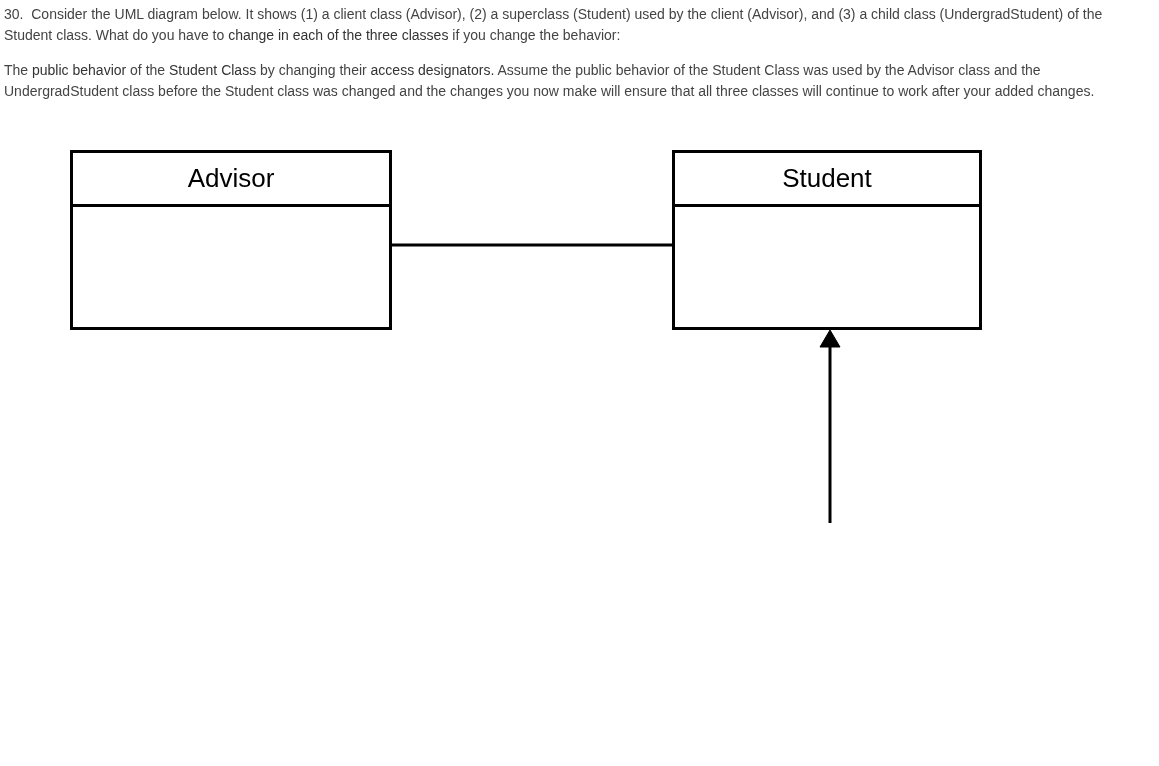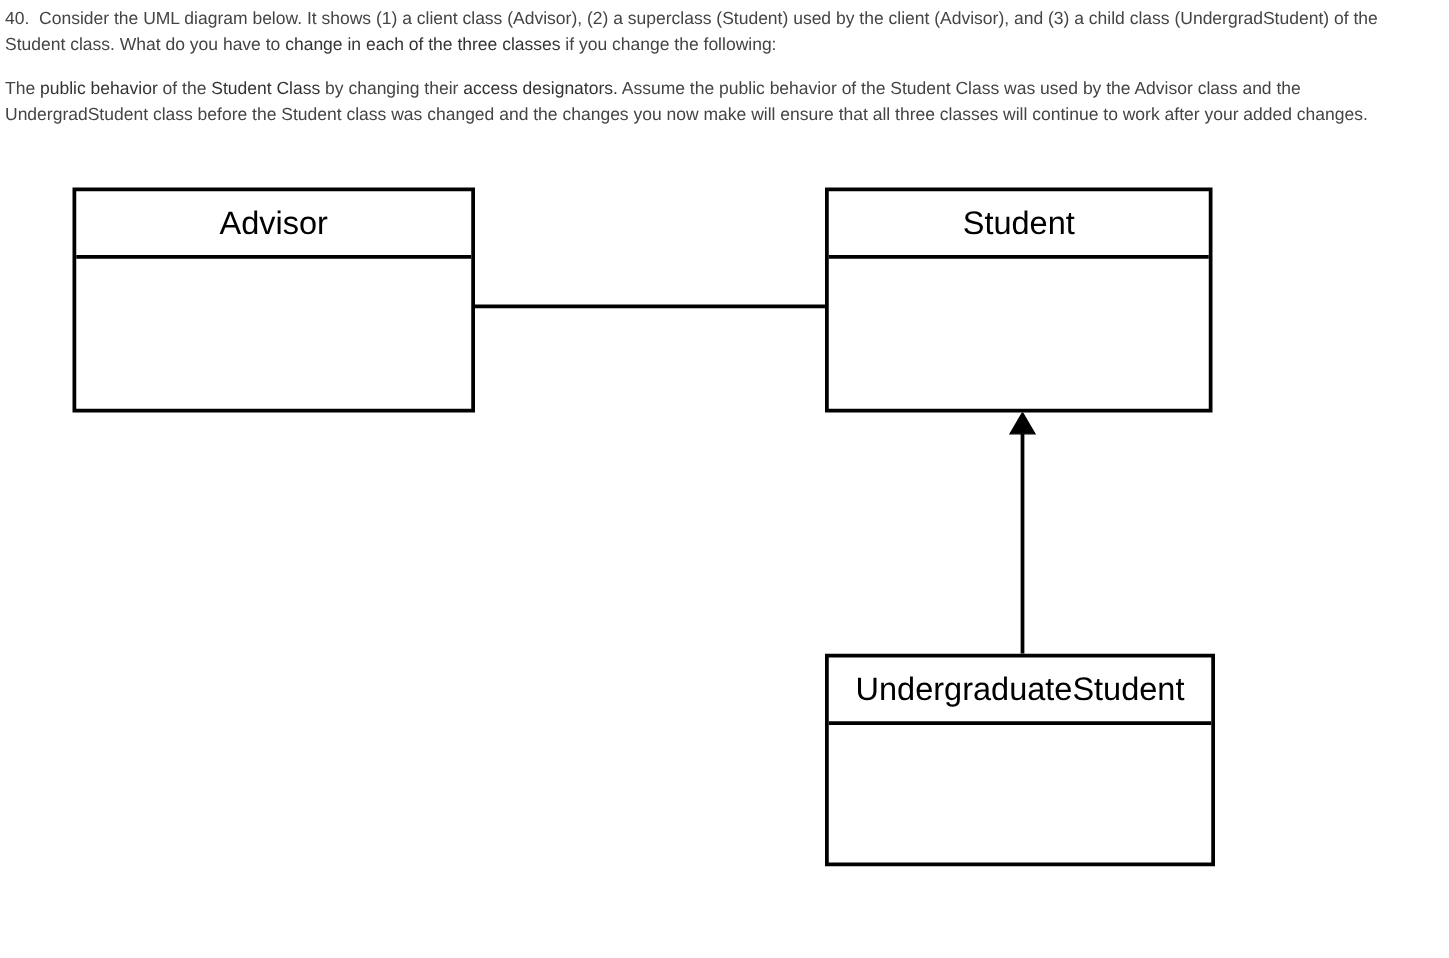--- a/index.html
+++ b/index.html
@@ -18,21 +18,21 @@
     font-size: 14px;
     line-height: 1.5;
     color: #444;
   }
   .question-block p {
     margin: 0 0 14px 0;
   }
   .bold { font-weight: 400; color:#333; }
   .diagram {
     position: absolute;
-    left: 0;
+    left: 12px;
     top: 115px;
     width: 918px;
     height: 620px;
   }
   .uml-class {
     position: absolute;
     border: 3px solid #000;
     background: #fff;
     box-sizing: border-box;
     display: flex;
@@ -76,23 +76,23 @@
     width: 1159px;
     height: 620px;
     pointer-events: none;
   }
 </style>
 </head>
 <body>
 
 <div class="question-block">
   <p>
-    <span>40.</span>&nbsp;
+    <span>30.</span>&nbsp;
     <span>Consider the UML diagram below. It shows (1) a client class (Advisor), (2) a superclass (Student) used by the client (Advisor), and (3) a child class (UndergradStudent) of the Student class. What do you have to</span>
-    <span class="bold">change in each of the three classes</span><span> if you change the following:</span>
+    <span class="bold">change in each of the three classes</span><span> if you change the behavior:</span>
   </p>
   <p>
     <span>The </span><span class="bold">public behavior</span><span> of the </span><span class="bold">Student Class</span><span> by changing their </span><span class="bold">access designators.</span><span> Assume the public behavior of the Student Class was used by the Advisor class and the UndergradStudent class before the Student class was changed and the changes you now make will ensure that all three classes will continue to work after your added changes.</span>
   </p>
 </div>
 
 <div class="diagram">
 
   <svg class="connectors">
 
@@ -105,18 +105,14 @@
   <div class="uml-class advisor">
     <div class="uml-title">Advisor</div>
     <div class="uml-body"></div>
   </div>
 
   <div class="uml-class student">
     <div class="uml-title">Student</div>
     <div class="uml-body"></div>
   </div>
 
-  <div class="uml-class undergrad">
-    <div class="uml-title">UndergraduateStudent</div>
-    <div class="uml-body"></div>
-  </div>
 
 </div>
 
 </body></html>

